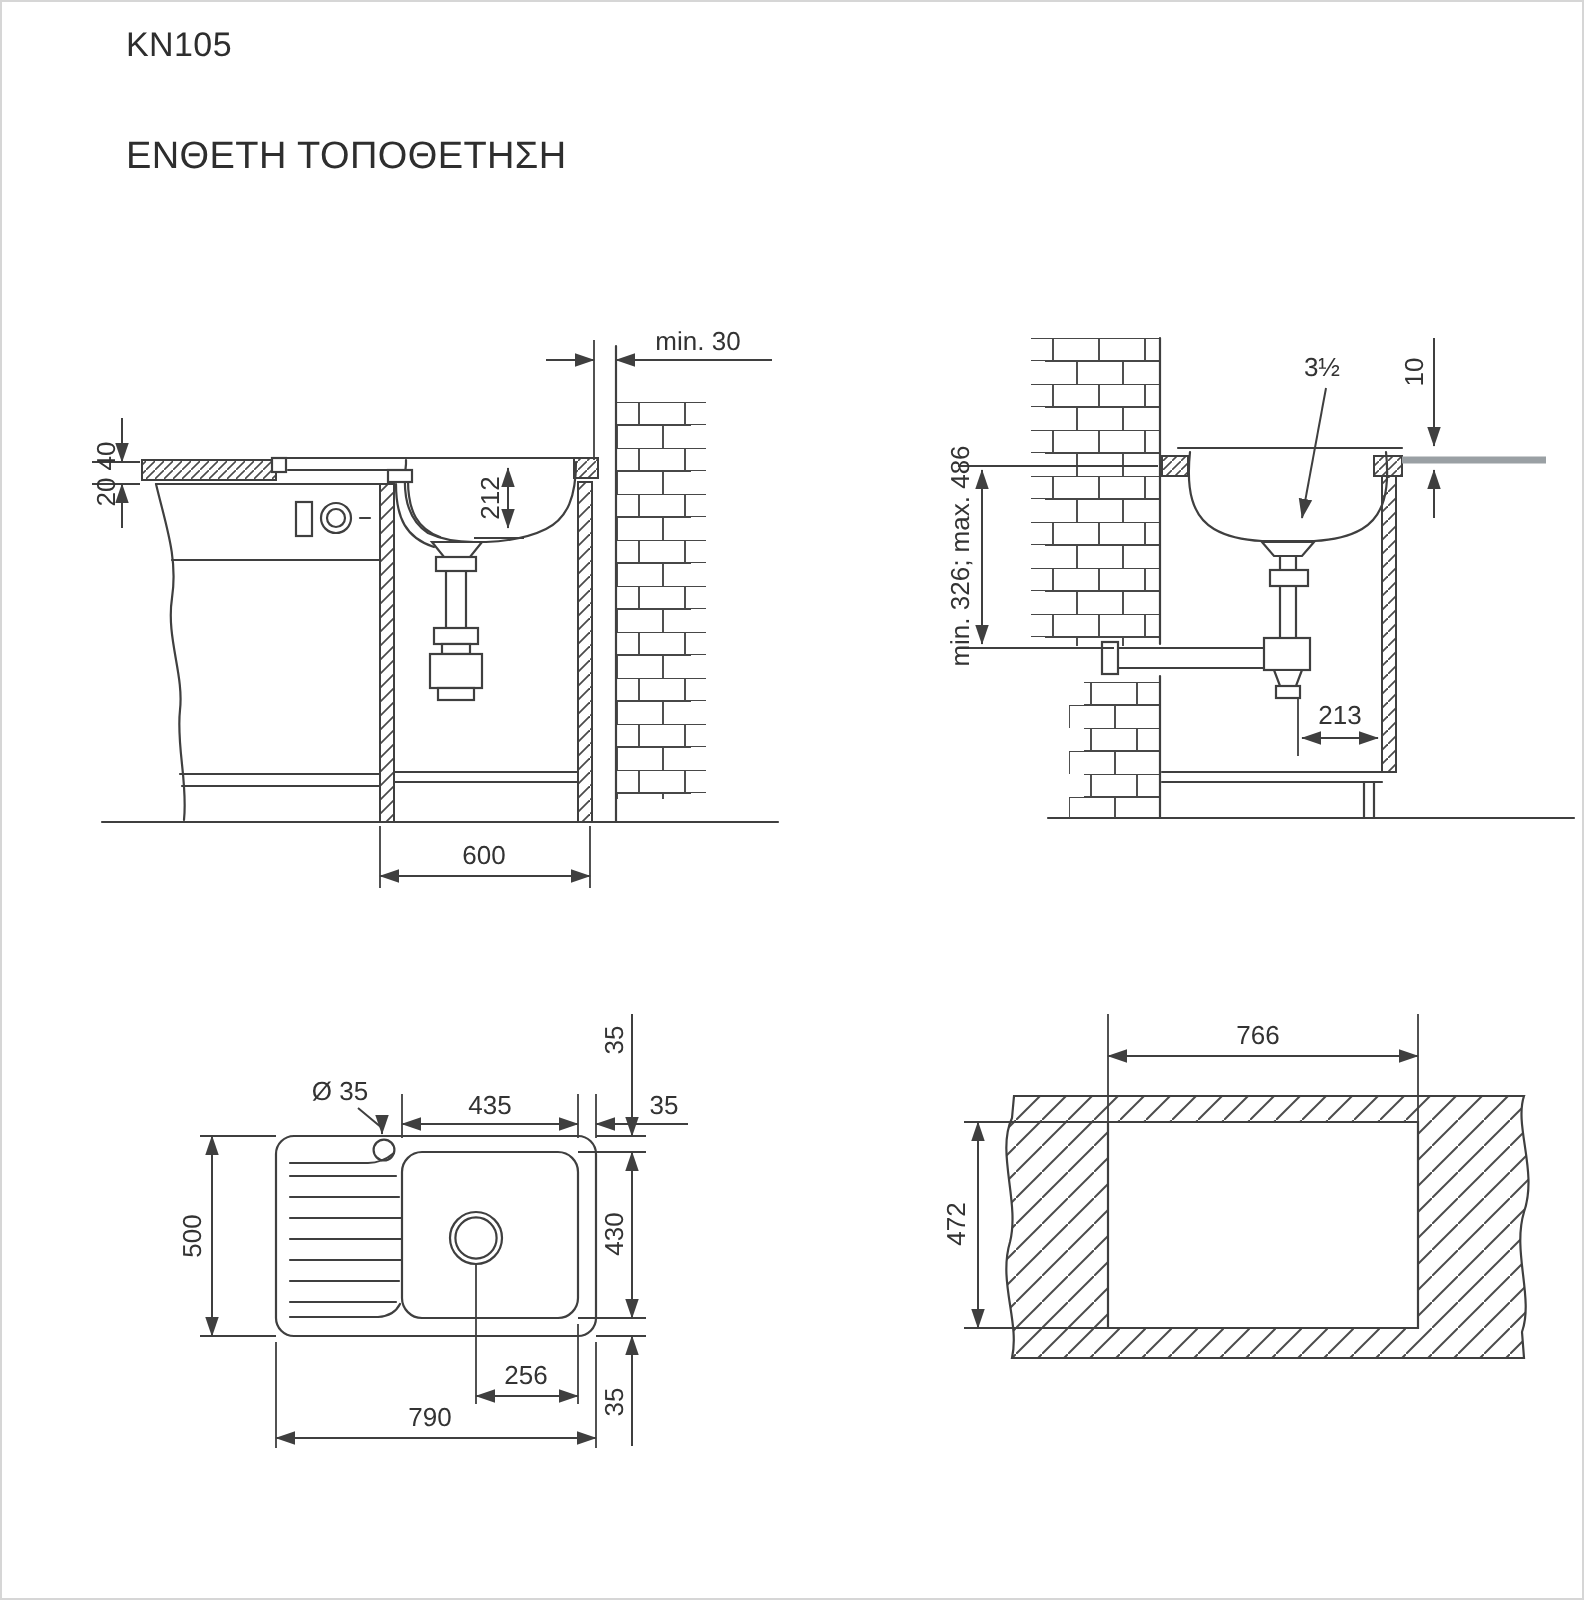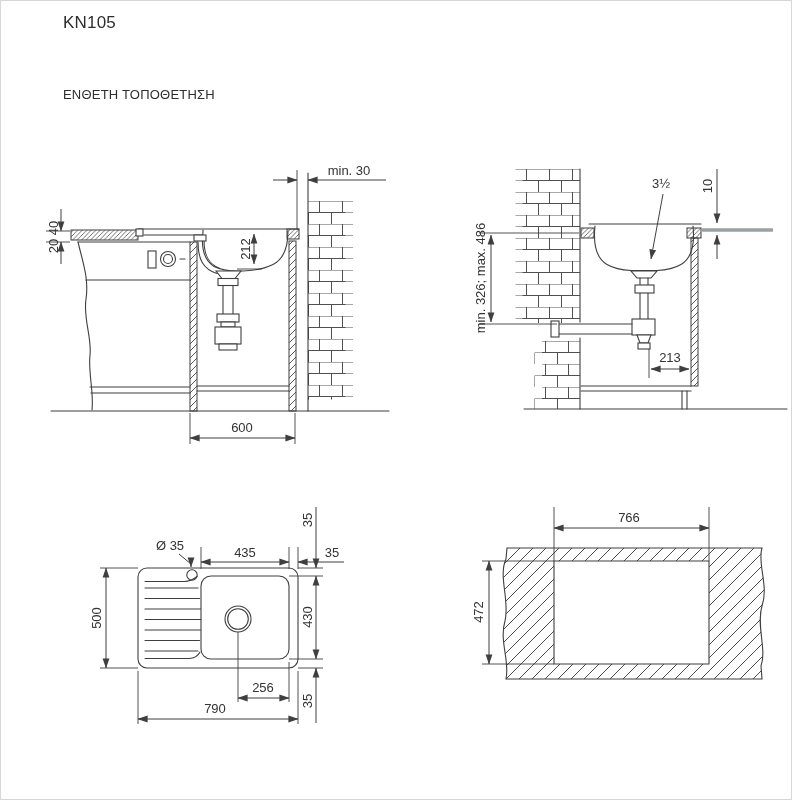--- a/index.html
+++ b/index.html
@@ -1,19 +1,19 @@
 <!DOCTYPE html>
 <html><head>
 <meta charset="utf-8">
 <style>
   html,body{margin:0;padding:0;background:#fff;}
   .page{position:relative;width:792px;height:800px;background:#fff;border:1px solid #d6d6d6;box-sizing:border-box;overflow:hidden;
         font-family:"Liberation Sans",sans-serif;}
   .model{position:absolute;left:62px;top:12px;font-size:17px;color:#2e2e2e;letter-spacing:.2px;}
-  .title{position:absolute;left:62px;top:80px;font-size:13px;color:#2e2e2e;line-height:27px;letter-spacing:.2px;}
+  .title{position:absolute;left:62px;top:64px;font-size:19px;color:#2e2e2e;line-height:27px;letter-spacing:.2px;}
   svg{position:absolute;left:0;top:0;}
   .ln{stroke:#3f3f3f;stroke-width:1.1;fill:none;stroke-linecap:round;}
   .lnf{stroke:#3f3f3f;stroke-width:1.1;fill:#fff;}
   .ext{stroke:#3f3f3f;stroke-width:.9;fill:none;}
   .dim{stroke:#3f3f3f;stroke-width:1;fill:none;}
   .dtx{font:13px "Liberation Sans",sans-serif;fill:#333;}
   .gray{stroke:#9aa0a4;stroke-width:3.5;fill:none;}
   .hbox{fill:url(#h4);stroke:#3f3f3f;stroke-width:1;}
   .panel{fill:url(#h6);stroke:#3f3f3f;stroke-width:1;}
 </style>

